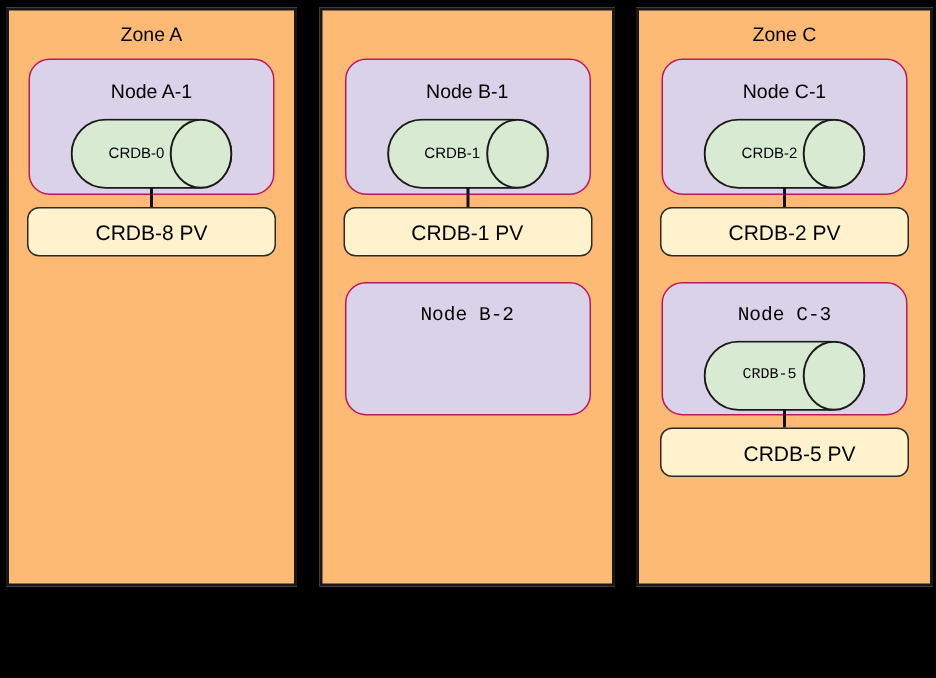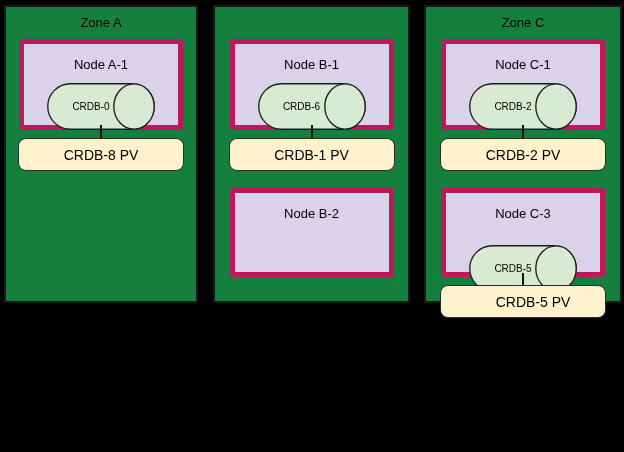--- a/index.html
+++ b/index.html
@@ -12,66 +12,66 @@
   .canvas {
     position: relative;
     width: 624px;
     height: 452px;
     background: #000000;
     overflow: hidden;
   }
   .zone {
     position: absolute;
     top: 5px;
-    height: 298px;
-    background: #15803d;
+    height: 386px;
+    background: #fdba74;
     border: 2px solid #16191c;
     box-sizing: border-box;
   }
   .zone-title {
     position: absolute;
     top: 8px;
     left: 0;
     width: 100%;
     text-align: center;
     font-size: 13px;
     line-height: 16px;
     color: #000000;
   }
   .node {
     position: absolute;
     left: 50%;
     transform: translateX(-50%);
     width: 164px;
     background: #d9d2e9;
-    border: 5px solid #be185d;
-    border-radius: 3px;
+    border: 1px solid #be185d;
+    border-radius: 14px;
     box-sizing: border-box;
   }
   .node.row1 { top: 32px; height: 91px; }
-  .node.row2 { top: 181px; height: 89px; }
+  .node.row2 { top: 181px; height: 89px; font-family: Liberation Mono, monospace; }
   .node-title {
     position: absolute;
     top: 13px;
     left: 0;
     width: 100%;
     text-align: center;
     font-size: 13px;
     line-height: 16px;
     color: #000000;
   }
   .cylinder {
     position: absolute;
     left: 50%;
     transform: translateX(-50%);
     width: 108px;
     height: 47px;
   }
   .cylinder.row1 { top: 39px; }
-  .cylinder.row2 { top: 52px; text-align: right; }
+  .cylinder.row2 { top: 38px; text-align: right; }
   .cyl-body, .cyl-cap {
     fill: #d9ead3;
     stroke: #1a1a1a;
     stroke-width: 1.3;
   }
   .cyl-label {
     position: absolute;
     top: 0;
     left: 0;
     width: 88px;
@@ -136,21 +136,21 @@
 
   <section class="zone" style="left:213px; width:197px;">
 
     <div class="node row1">
       <div class="node-title">Node B-1</div>
       <div class="cylinder row1">
         <svg width="108" height="47" viewBox="0 0 108 47">
           <rect class="cyl-body" x="0.75" y="0.75" width="106.5" height="45.5" rx="22.7" ry="22.7"></rect>
           <ellipse class="cyl-cap" cx="87" cy="23.5" rx="20.2" ry="22.7"></ellipse>
         </svg>
-        <span class="cyl-label">CRDB-6</span>
+        <span class="cyl-label">CRDB-1</span>
       </div>
     </div>
     <div class="connector row1"></div>
     <div class="pv row1">
       <span>CRDB-1 PV</span>
     </div>
 
     <div class="node row2">
       <div class="node-title">Node B-2</div>
     </div>

